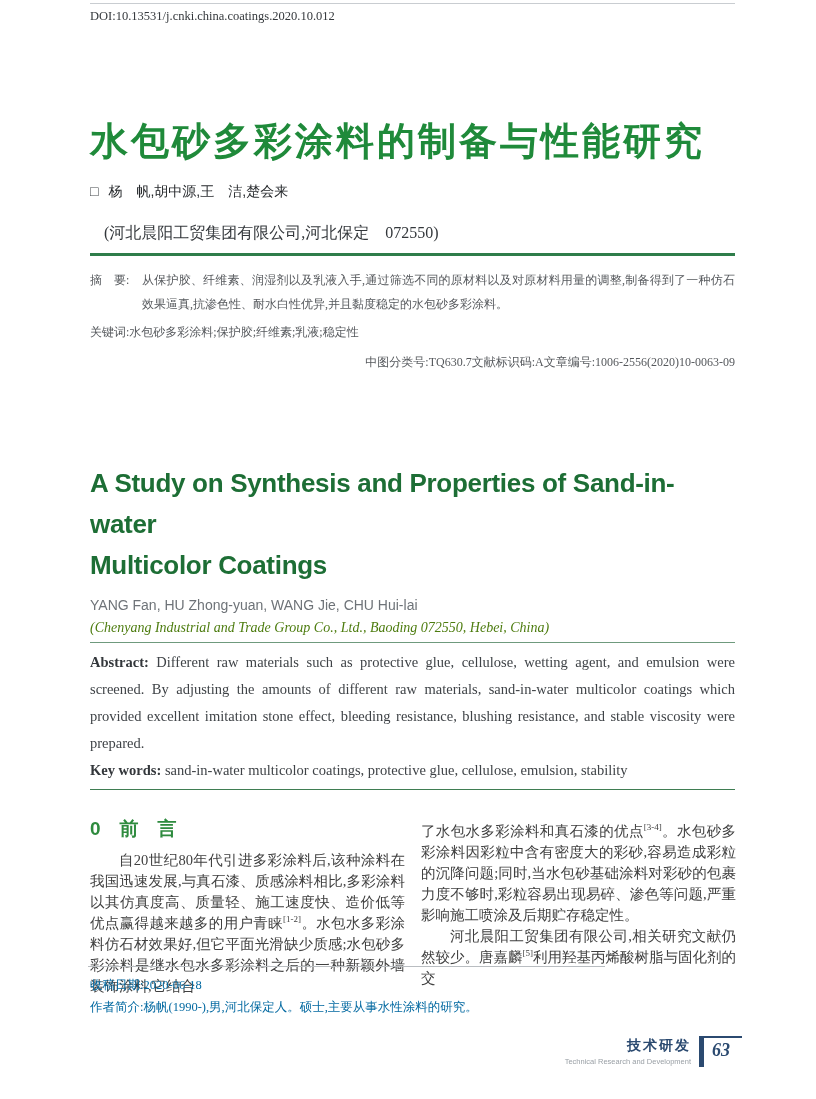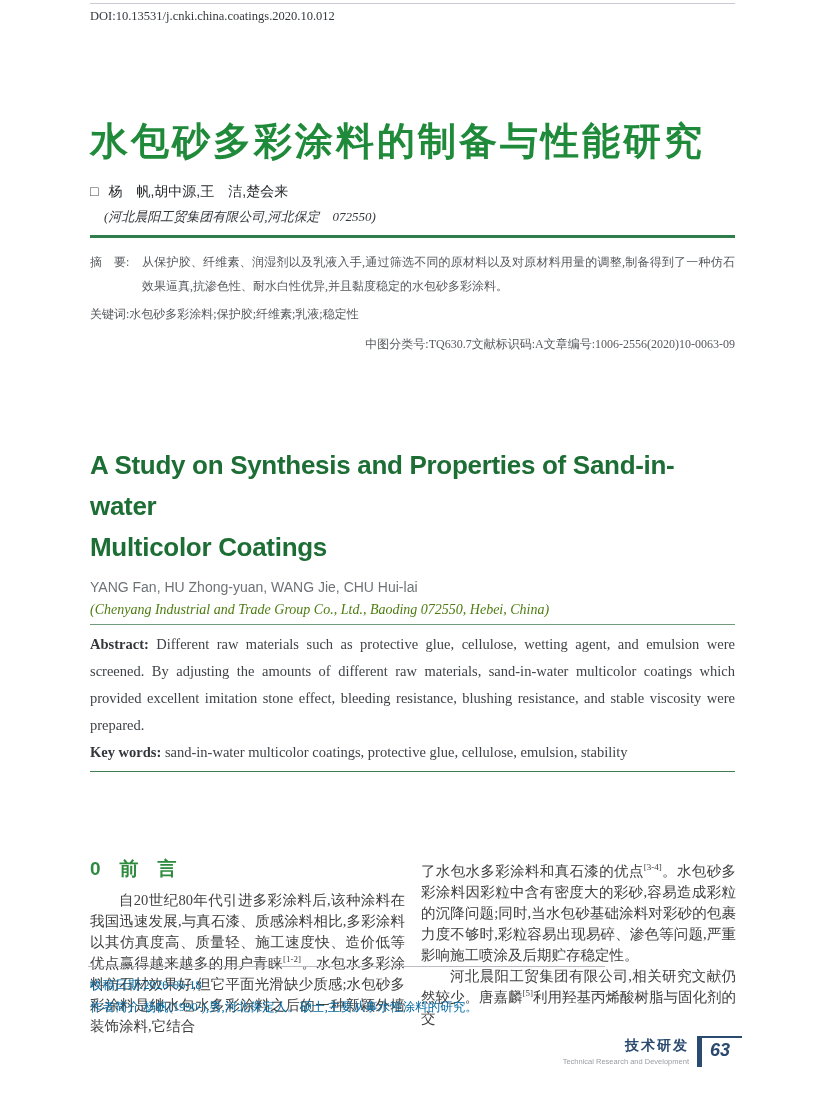--- a/index.html
+++ b/index.html
@@ -14,21 +14,21 @@
   .jheader .right{text-align:right;}
   .jheader .cjk{letter-spacing:2px;}
   .header-hairline{margin-top:3px;border-top:1px solid #c9cdd1;}
   .doi{margin-top:5px;font-size:12.5px;color:#33373b;}
 
   
   .title-cn{margin-top:92px;font-family:"Liberation Sans", sans-serif;font-weight:900;
             font-size:38px;letter-spacing:3px;color:#1f8a3a;}
   .authors-cn{margin-top:16px;font-family:"Liberation Sans", sans-serif;font-size:14px;color:#26292c;}
   .authors-cn .marker{margin-right:10px;color:#44484c;}
-  .affil-cn{margin-top:7px;font-size:13px;color:#33373b;padding-left:14px;font-style:italic;}
+  .affil-cn{margin-top:22px;font-size:16px;color:#33373b;padding-left:14px;}
   .rule-green-thick{margin-top:9px;border-top:3px solid #2e7d4a;}
 
   
   .abs-cn{position:relative;margin-top:12px;padding-left:52px;font-size:12px;line-height:24px;
           color:#55585c;text-align:justify;}
   .abs-cn .label{position:absolute;left:0;top:0;}
   .kw-cn{margin-top:4px;font-size:12px;line-height:24px;color:#55585c;}
   .clc-row{margin-top:10px;display:flex;justify-content:flex-end;font-size:12px;color:#55585c;}
 
   
@@ -36,42 +36,42 @@
             font-size:26px;line-height:41px;letter-spacing:-0.3px;color:#1d6e35;}
   .authors-en{margin-top:11px;font-family:"Liberation Sans", sans-serif;font-size:14px;color:#6e7378;}
   .affil-en{margin-top:7px;font-style:italic;font-size:14px;color:#4d7c0f;}
   .divider-thin{margin-top:6px;border-top:1px solid #6f9a7d;}
   .abs-en{margin-top:6px;font-size:14.5px;line-height:27px;color:#3f4347;text-align:justify;}
   .abs-en b,.kw-en b{color:#33373b;}
   .kw-en{font-size:14.5px;line-height:27px;color:#3f4347;}
   .rule-green-thin{margin-top:5px;border-top:1.5px solid #3f7d52;}
 
   
-  .columns{position:absolute;left:90px;top:856px;width:646px;display:flex;gap:16px;}
+  .columns{position:absolute;left:90px;top:816px;width:646px;display:flex;gap:16px;}
   .col{flex:1 1 0;min-width:0;}
   .sec-heading{font-family:"Liberation Sans", sans-serif;font-weight:700;font-size:19px;
                color:#2e8b3e;margin:0 0 8px 0;}
   .body-p{margin:0;font-size:14.5px;line-height:21px;text-align:justify;color:#404040;}
   .body-p.indent{text-indent:2em;}
   .body-p sup{font-size:9px;line-height:0;}
   .col-right{padding-top:5px;}
 
   
   .footnote-rule{position:absolute;left:88px;top:966px;width:517px;border-top:1px solid #b9bdc1;}
   .footnotes{position:absolute;left:90px;top:974px;font-size:12.5px;line-height:22px;color:#0369a1;}
 
   
   .footer-badge{position:absolute;right:74px;top:1036px;display:flex;align-items:stretch;}
   .footer-names{text-align:right;padding:1px 8px 0 0;}
   .footer-cn{font-family:"Liberation Sans", sans-serif;font-weight:700;font-size:14px;
              letter-spacing:2px;color:#2b4a70;}
   .footer-en{font-family:"Liberation Sans", sans-serif;font-size:7.5px;color:#9aa0a6;margin-top:2px;}
   .page-num-box{border-top:2px solid #2b4a70;border-left:5px solid #2b4a70;
                 padding:2px 12px 6px 8px;}
-  .page-num{font-family:Liberation Sans, sans-serif;font-style:italic;font-weight:700;
+  .page-num{font-family:Liberation Serif, serif;font-style:italic;font-weight:700;
             font-size:18px;color:#2b4a70;}
 </style>
 </head>
 <body>
 
 <div class="page">
   <div class="content">
 
     <div class="header-hairline"></div>
     <div class="doi">DOI:10.13531/j.cnki.china.coatings.2020.10.012</div>

